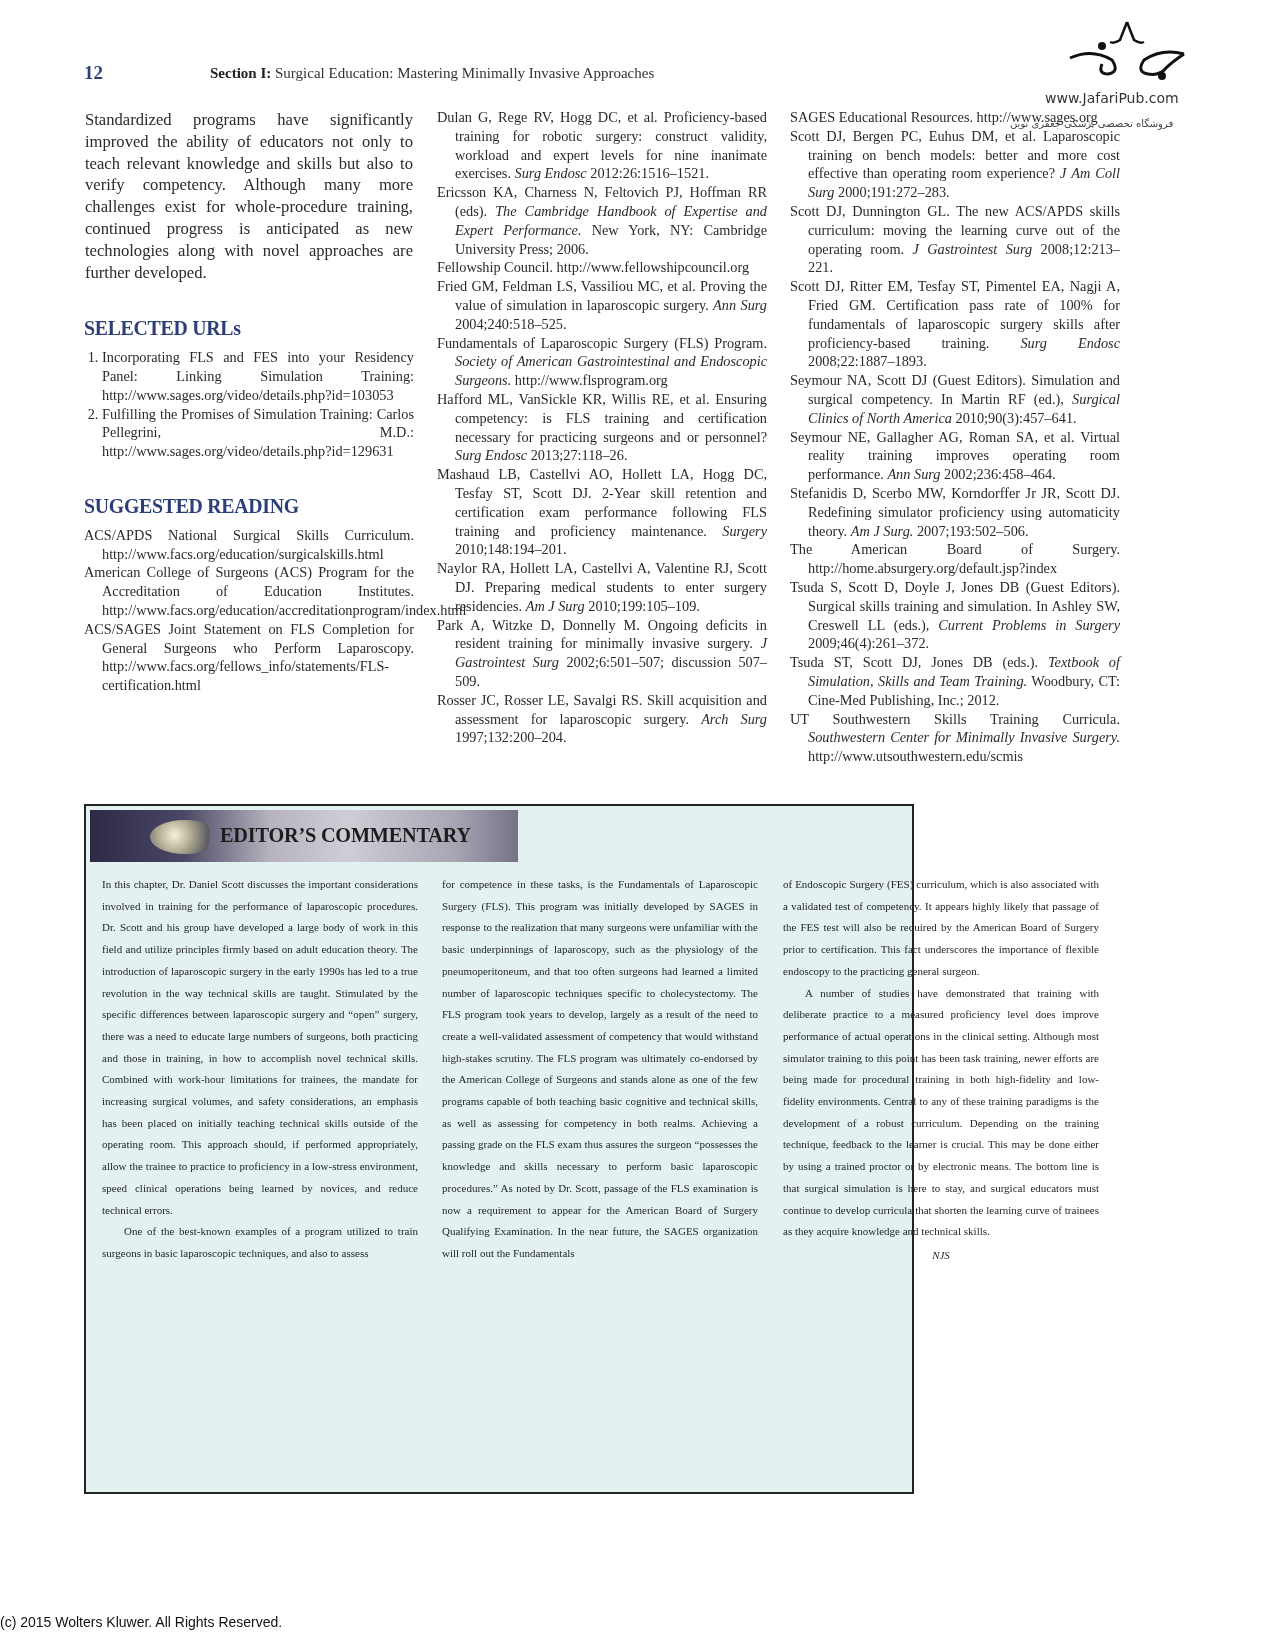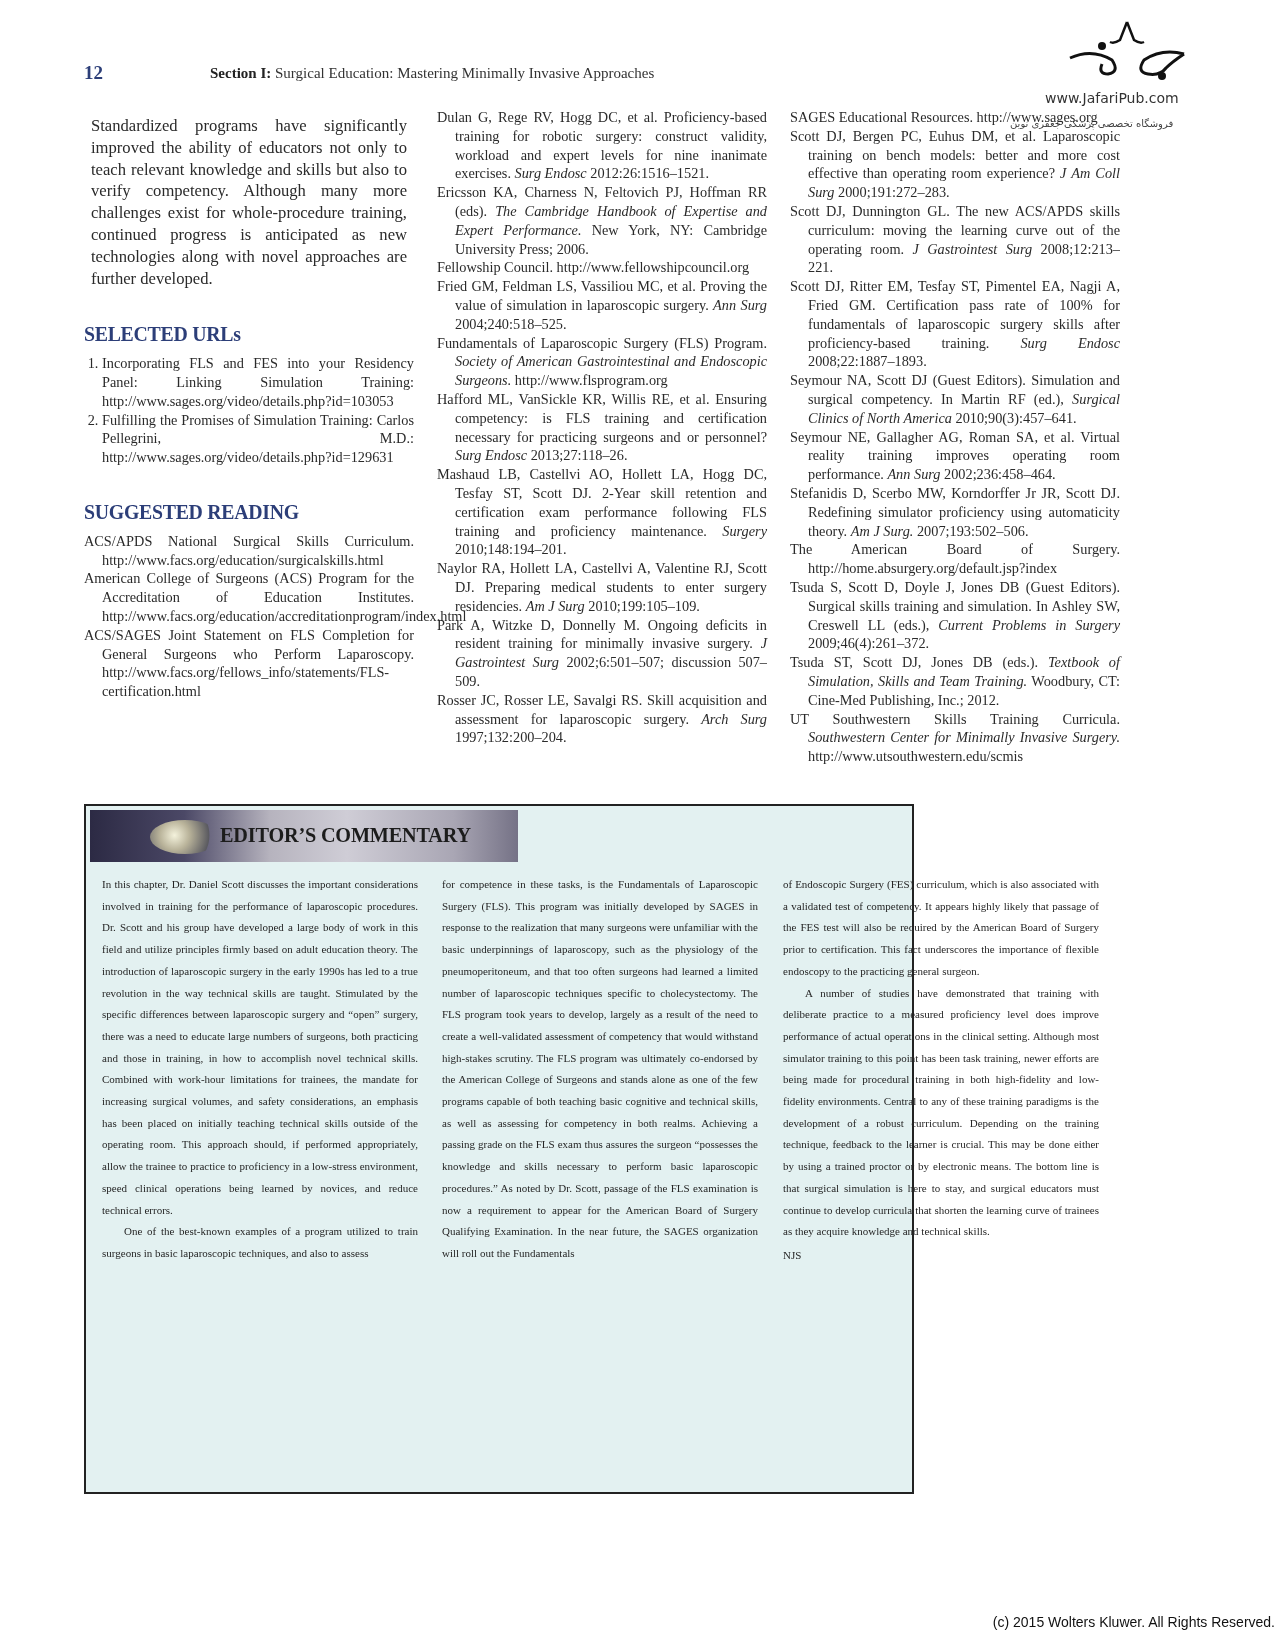--- a/index.html
+++ b/index.html
@@ -10,39 +10,39 @@
   .running-head b { font-weight: bold; color: #222; }
   .logo { position: absolute; left: 1040px; top: 18px; width: 180px; height: 95px; }
   .logo svg { position: absolute; left: 22px; top: 0; }
   .logo-url { position: absolute; left: 5px; top: 72px; font-family: "DejaVu Sans", sans-serif; font-size: 14px; color: #333; white-space: nowrap; }
   .logo-fa { position: absolute; left: 1010px; top: 118px; font-family: "DejaVu Sans", sans-serif; font-size: 10px; color: #444; white-space: nowrap; direction: rtl; }
 
   .col { position: absolute; font-size: 14.3px; line-height: 18.8px; text-align: justify; }
   .col1 { left: 84px; top: 108px; width: 330px; }
   .col2 { left: 437px; top: 108px; width: 330px; }
   .col3 { left: 790px; top: 108px; width: 330px; }
-  .lead-para { font-size: 16.6px; line-height: 21.8px; margin: 7px; text-align: justify; }
+  .lead-para { font-size: 16.6px; line-height: 21.8px; margin: 1px; text-align: justify; }
   .section-heading { font-family: "Liberation Serif", serif; font-weight: bold; font-size: 22px; color: #2c3e78; letter-spacing: -0.3px; margin: 36px 0 10px 0; transform: scaleX(0.9); transform-origin: left; }
   ol.urls { margin: 0; padding-left: 18px; }
   ol.urls li { padding-left: 0; margin: 0; }
   .ref { padding-left: 18px; text-indent: -18px; margin: 0; }
   .ref i { font-style: italic; }
 
   .commentary { position: absolute; left: 84px; top: 804px; width: 830px; height: 690px; border: 2px solid #222; background: #e3f1f1; box-sizing: border-box; }
   .banner { position: absolute; left: 4px; top: 4px; width: 428px; height: 52px; background: linear-gradient(90deg, #2c2a44 0%, #4b4866 22%, #b6b3be 42%, #cfcdd6 60%, #a9a6b4 85%, #757286 100%); }
   .banner-scope { position: absolute; left: 60px; top: 10px; width: 70px; height: 34px; border-radius: 50%; background: radial-gradient(circle at 35% 45%, #f4f2dc 0%, #b9b39a 30%, #5a5a60 70%, transparent 72%); }
   .banner-title { position: absolute; left: 130px; top: 12px; font-family: "Liberation Serif", serif; font-weight: bold; font-size: 22px; color: #1c1c1c; letter-spacing: -0.2px; white-space: nowrap; transform: scaleX(0.92); transform-origin: left; }
   .ccol { position: absolute; top: 68px; width: 316px; font-size: 11px; line-height: 21.7px; text-align: justify; color: #262626; }
   .ccol1 { left: 16px; }
   .ccol2 { left: 356px; }
   .ccol3 { left: 697px; }
   .ccol p { margin: 0; }
   .indent { text-indent: 22px; }
-  .signature { text-align: left; margin-top: 2px !important; }
-  .footer { position: absolute; left: 0; top: 1614px; width: 1275px; text-align: right; font-family: "Liberation Sans", sans-serif; font-size: 14px; color: #111; }
+  .signature { text-align: center; font-style: italic; margin-top: 2px !important; }
+  .footer { position: absolute; left: 0; top: 1614px; width: 1275px; text-align: left; font-family: "Liberation Sans", sans-serif; font-size: 14px; color: #111; }
 </style>
 </head>
 <body>
 
 <div class="header">
   <span class="page-num">12</span>
   <span class="running-head"><b>Section I:</b> <span>Surgical Education: Mastering Minimally Invasive Approaches</span></span>
 </div>
 
 <div class="logo">

